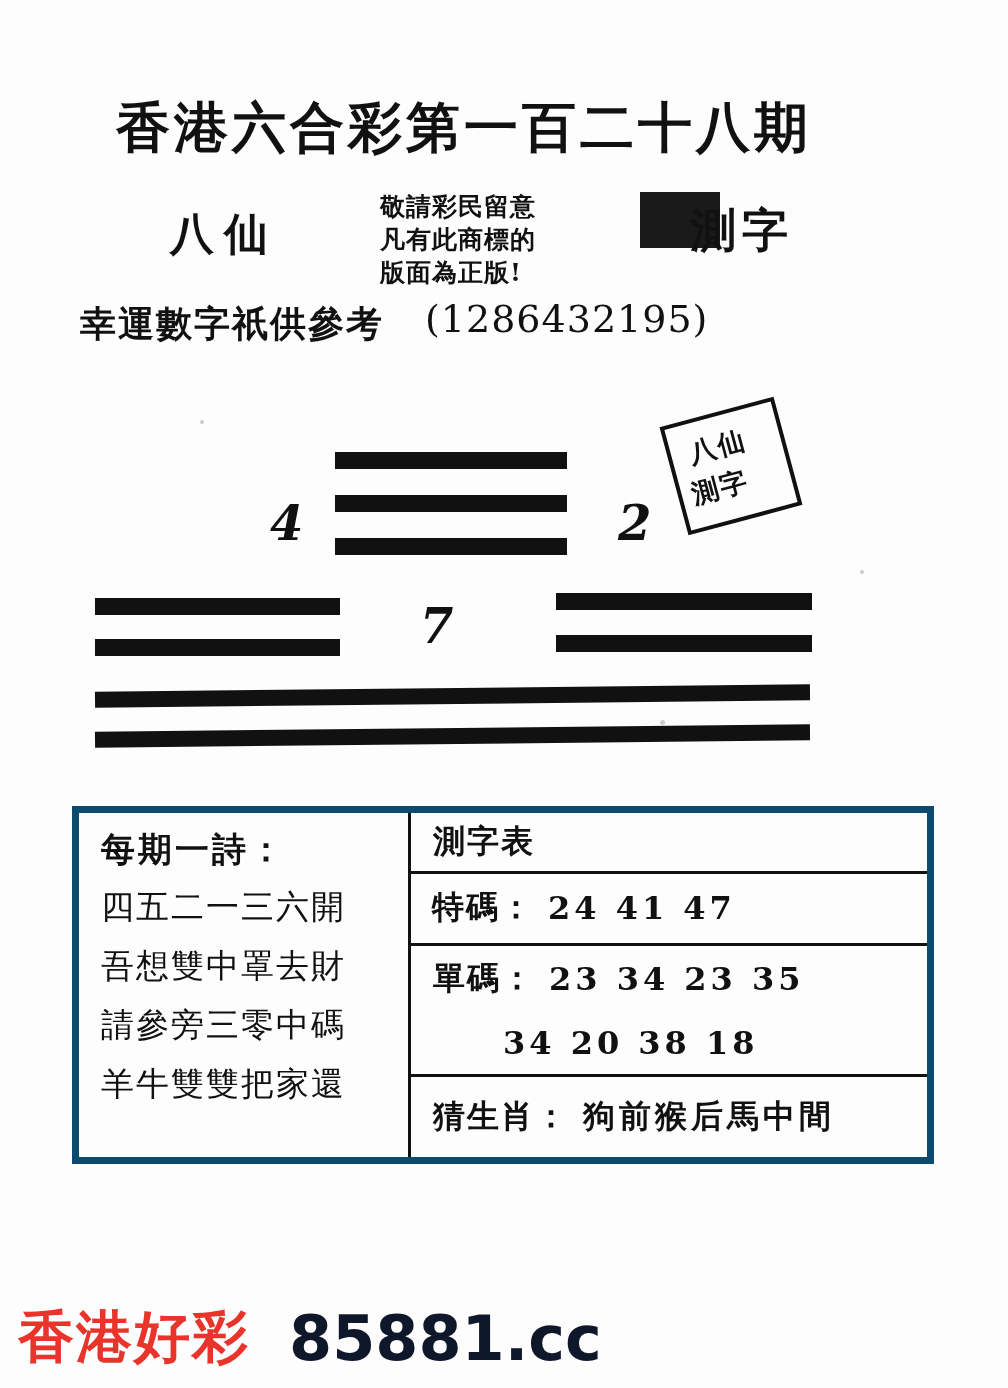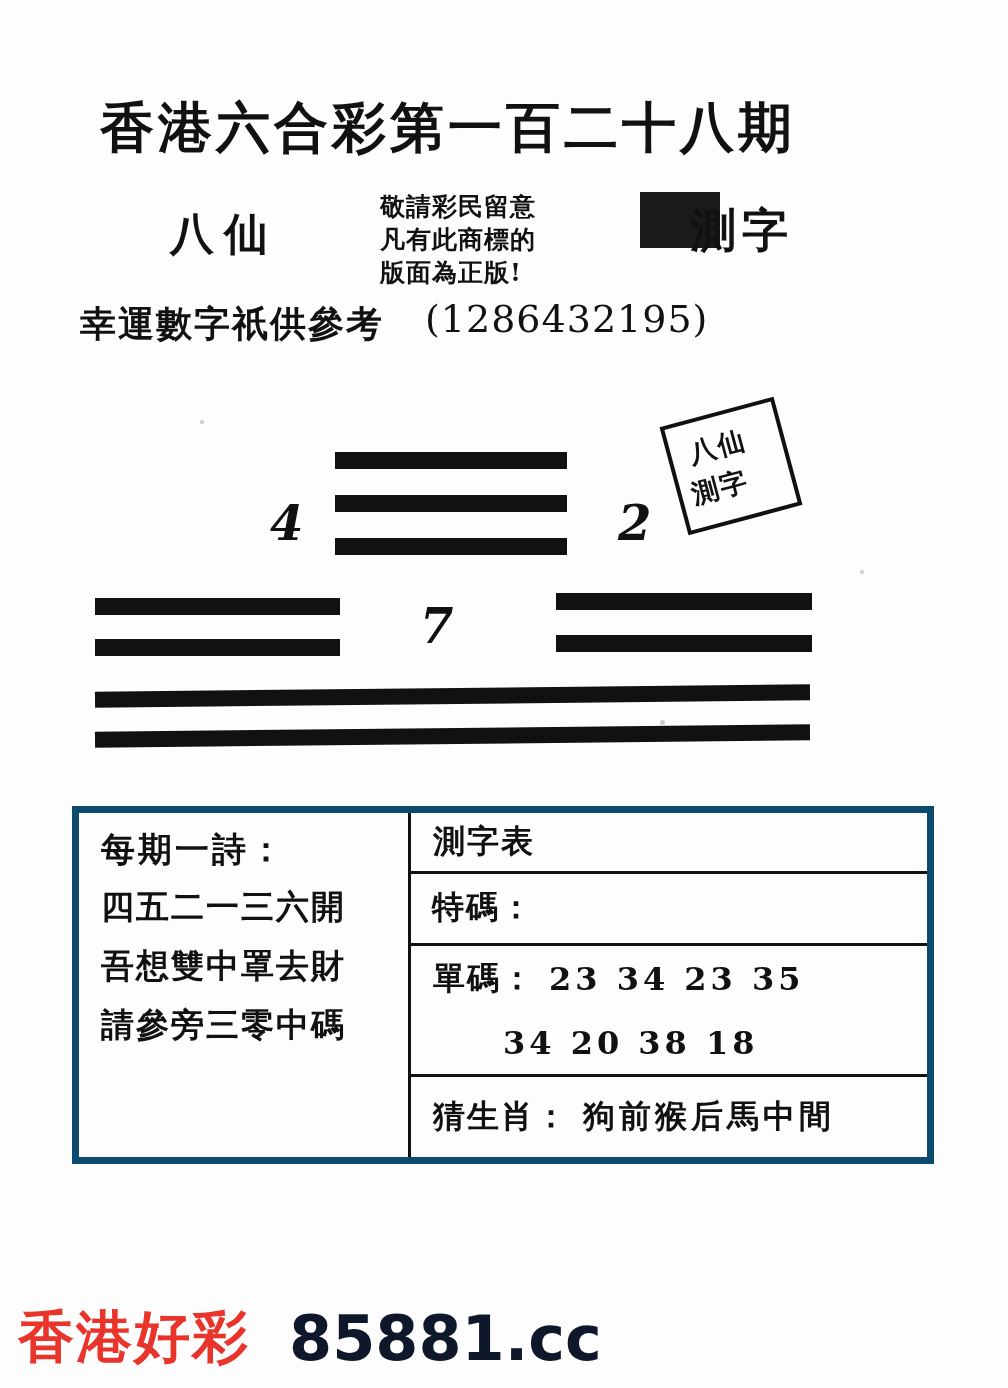--- a/index.html
+++ b/index.html
@@ -18,21 +18,21 @@
 
   .page {
     position: absolute;
     inset: 0;
     background: #fdfdfd;
   }
 
   
   .title-main {
     position: absolute;
-    left: 100px;
+    left: 116px;
     top: 92px;
     width: 840px;
     font-size: 54px;
     font-weight: bold;
     letter-spacing: 4px;
     white-space: nowrap;
     font-family: "DejaVu Serif", "Liberation Serif", serif;
   }
 
   .subtitle-left {
@@ -152,21 +152,21 @@
     padding: 14px 0 0 22px;
   }
   .col-left .poem-title {
     font-size: 34px;
     font-weight: bold;
     letter-spacing: 3px;
     margin-bottom: 12px;
   }
   .col-left .poem-line {
     font-size: 33px;
-    font-weight: bold;
+    font-weight: normal;
     letter-spacing: 2px;
     margin-bottom: 14px;
     white-space: nowrap;
   }
 
   .col-right {
     flex: 1;
     display: flex;
     flex-direction: column;
   }
@@ -271,29 +271,31 @@
     <div class="speck" style="left:860px; top:180px; width:4px; height:4px;"></div>
   </div>
 
   <div class="table-wrap">
 
     <div class="col-left">
       <div class="poem-title">每期一詩：</div>
       <div class="poem-line">四五二一三六開</div>
       <div class="poem-line">吾想雙中罩去財</div>
       <div class="poem-line">請參旁三零中碼</div>
+      <div class="poem-line">羊牛雙雙把家還</div>
     </div>
 
     <div class="col-right">
       <div class="cell r0">
         <span>測字表</span>
       </div>
 
       <div class="cell r1">
         <span class="lbl">特碼：</span>
+        <span class="vals">24 41 47</span>
       </div>
 
       <div class="cell r2">
         <span class="lbl">單碼：</span>
         <span class="vals">23  34  23  35</span>
       </div>
 
       <div class="cell r3">
         <span class="vals">34   20 38 18</span>
       </div>

